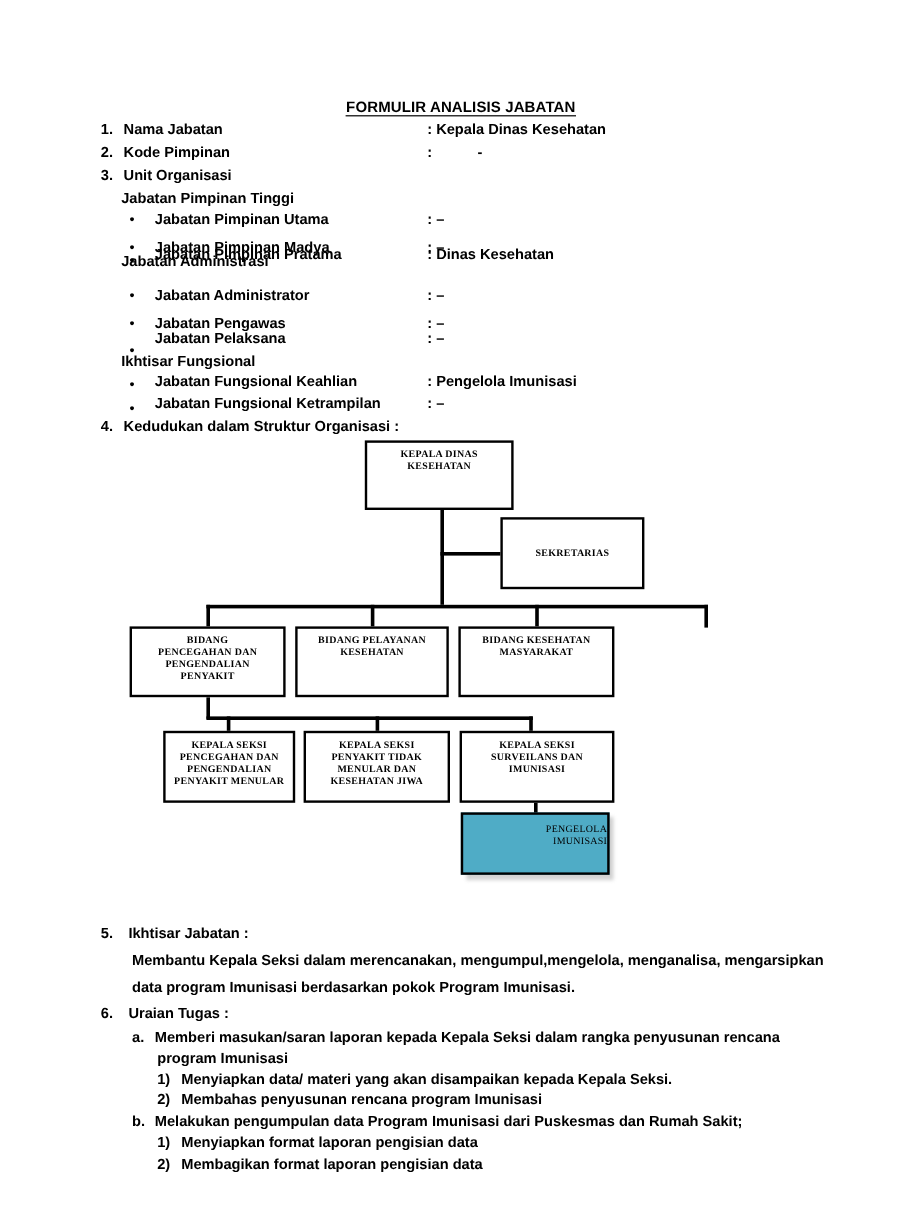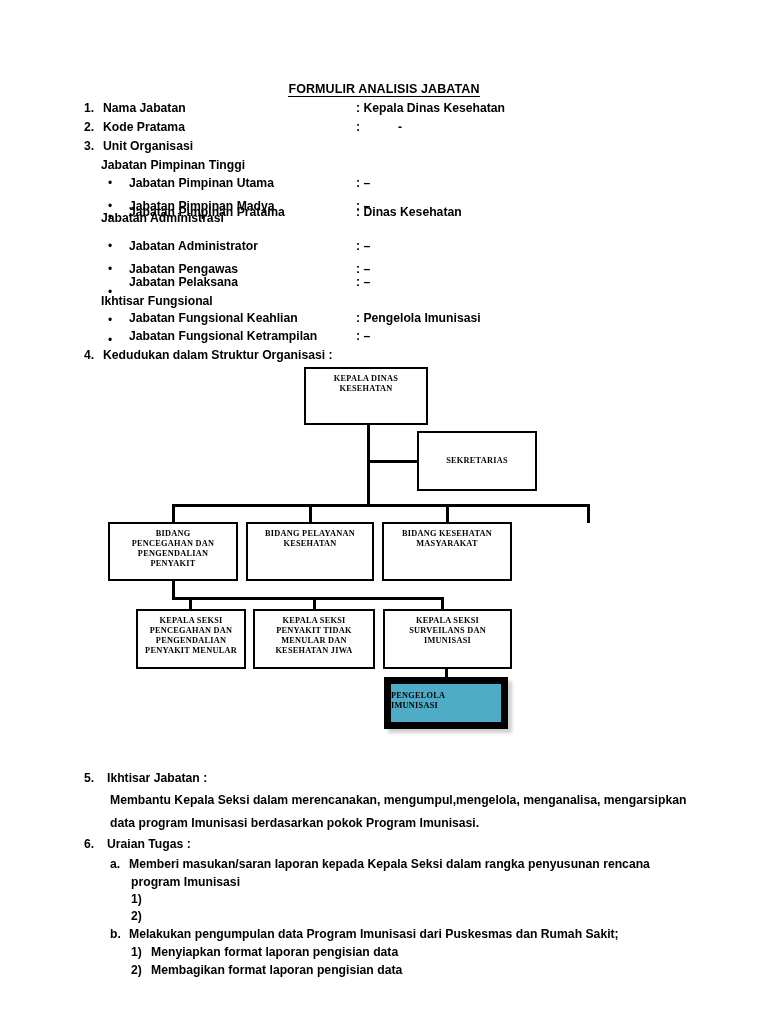--- a/index.html
+++ b/index.html
@@ -93,30 +93,30 @@
     text-align: center;
     letter-spacing: 0.25px;
     padding-top: 5px;
   }
   .obox.mid { align-items: center; padding-top: 0; }
   .obox-text { display: block; width: 100%; }
 
   .hl-box {
     position: absolute;
     background: #4FACC6;
-    border: 7px solid #000000;
+    border: 2px solid #000000;
     box-sizing: border-box;
     display: flex;
     align-items: flex-start;
     justify-content: center;
     font-family: "Liberation Serif", serif;
-    font-weight: bold;
+    font-weight: normal;
     font-size: 8.3px;
     line-height: 1.22;
-    text-align: left;
+    text-align: right;
     letter-spacing: 0.25px;
     padding-top: 7px;
     box-shadow: 4px 4px 3px rgba(150,150,150,0.45);
   }
 
   .ln {
     position: absolute;
     background: #000;
   }
 
@@ -185,21 +185,21 @@
   </div>
 
   <div class="field-num" style="top:90px">1.</div>
   <div class="field-label" style="left:103px; top:90px">Nama Jabatan</div>
   <div class="field-value" style="top:90px">
     <span>:</span>
     <span>Kepala Dinas Kesehatan</span>
   </div>
 
   <div class="field-num" style="top:109px">2.</div>
-  <div class="field-label" style="left:103px; top:109px">Kode Pratama</div>
+  <div class="field-label" style="left:103px; top:109px">Kode Pimpinan</div>
   <div class="field-value" style="top:109px">:</div>
   <div class="field-value" style="left:398px; top:109px">-</div>
 
   <div class="field-num" style="top:128px">3.</div>
   <div class="field-label" style="left:103px; top:128px">Unit Organisasi</div>
 
   <div class="group-head" style="top:147px">Jabatan Pimpinan Tinggi</div>
 
   <div class="bullet-dot" style="top:166px">•</div>
   <div class="field-label" style="left:129px; top:165px">Jabatan Pimpinan Utama</div>
@@ -300,22 +300,24 @@
   <div class="sec-body" style="left:110px; top:805px">data program Imunisasi berdasarkan pokok Program Imunisasi.</div>
 
   <div class="sec-num" style="top:826px">6.</div>
   <div class="sec-label" style="left:107px; top:826px">Uraian Tugas :</div>
 
   <div class="sub-alpha" style="top:846px">a.</div>
   <div class="sub-text" style="top:846px">Memberi masukan/saran laporan kepada Kepala Seksi dalam rangka penyusunan rencana</div>
   <div class="sub-cont" style="top:864px">program Imunisasi</div>
 
   <div class="num-paren" style="top:881px">1)</div>
+  <div class="num-text" style="top:881px">Menyiapkan data/ materi yang akan disampaikan kepada Kepala Seksi.</div>
 
   <div class="num-paren" style="top:898px">2)</div>
+  <div class="num-text" style="top:898px">Membahas penyusunan rencana program Imunisasi</div>
 
   <div class="sub-alpha" style="top:916px">b.</div>
   <div class="sub-text" style="top:916px">Melakukan pengumpulan data Program Imunisasi dari Puskesmas dan Rumah Sakit;</div>
 
   <div class="num-paren" style="top:934px">1)</div>
   <div class="num-text" style="top:934px"> Menyiapkan format laporan pengisian data</div>
 
   <div class="num-paren" style="top:952px">2)</div>
   <div class="num-text" style="top:952px">Membagikan format laporan pengisian data</div>
 

